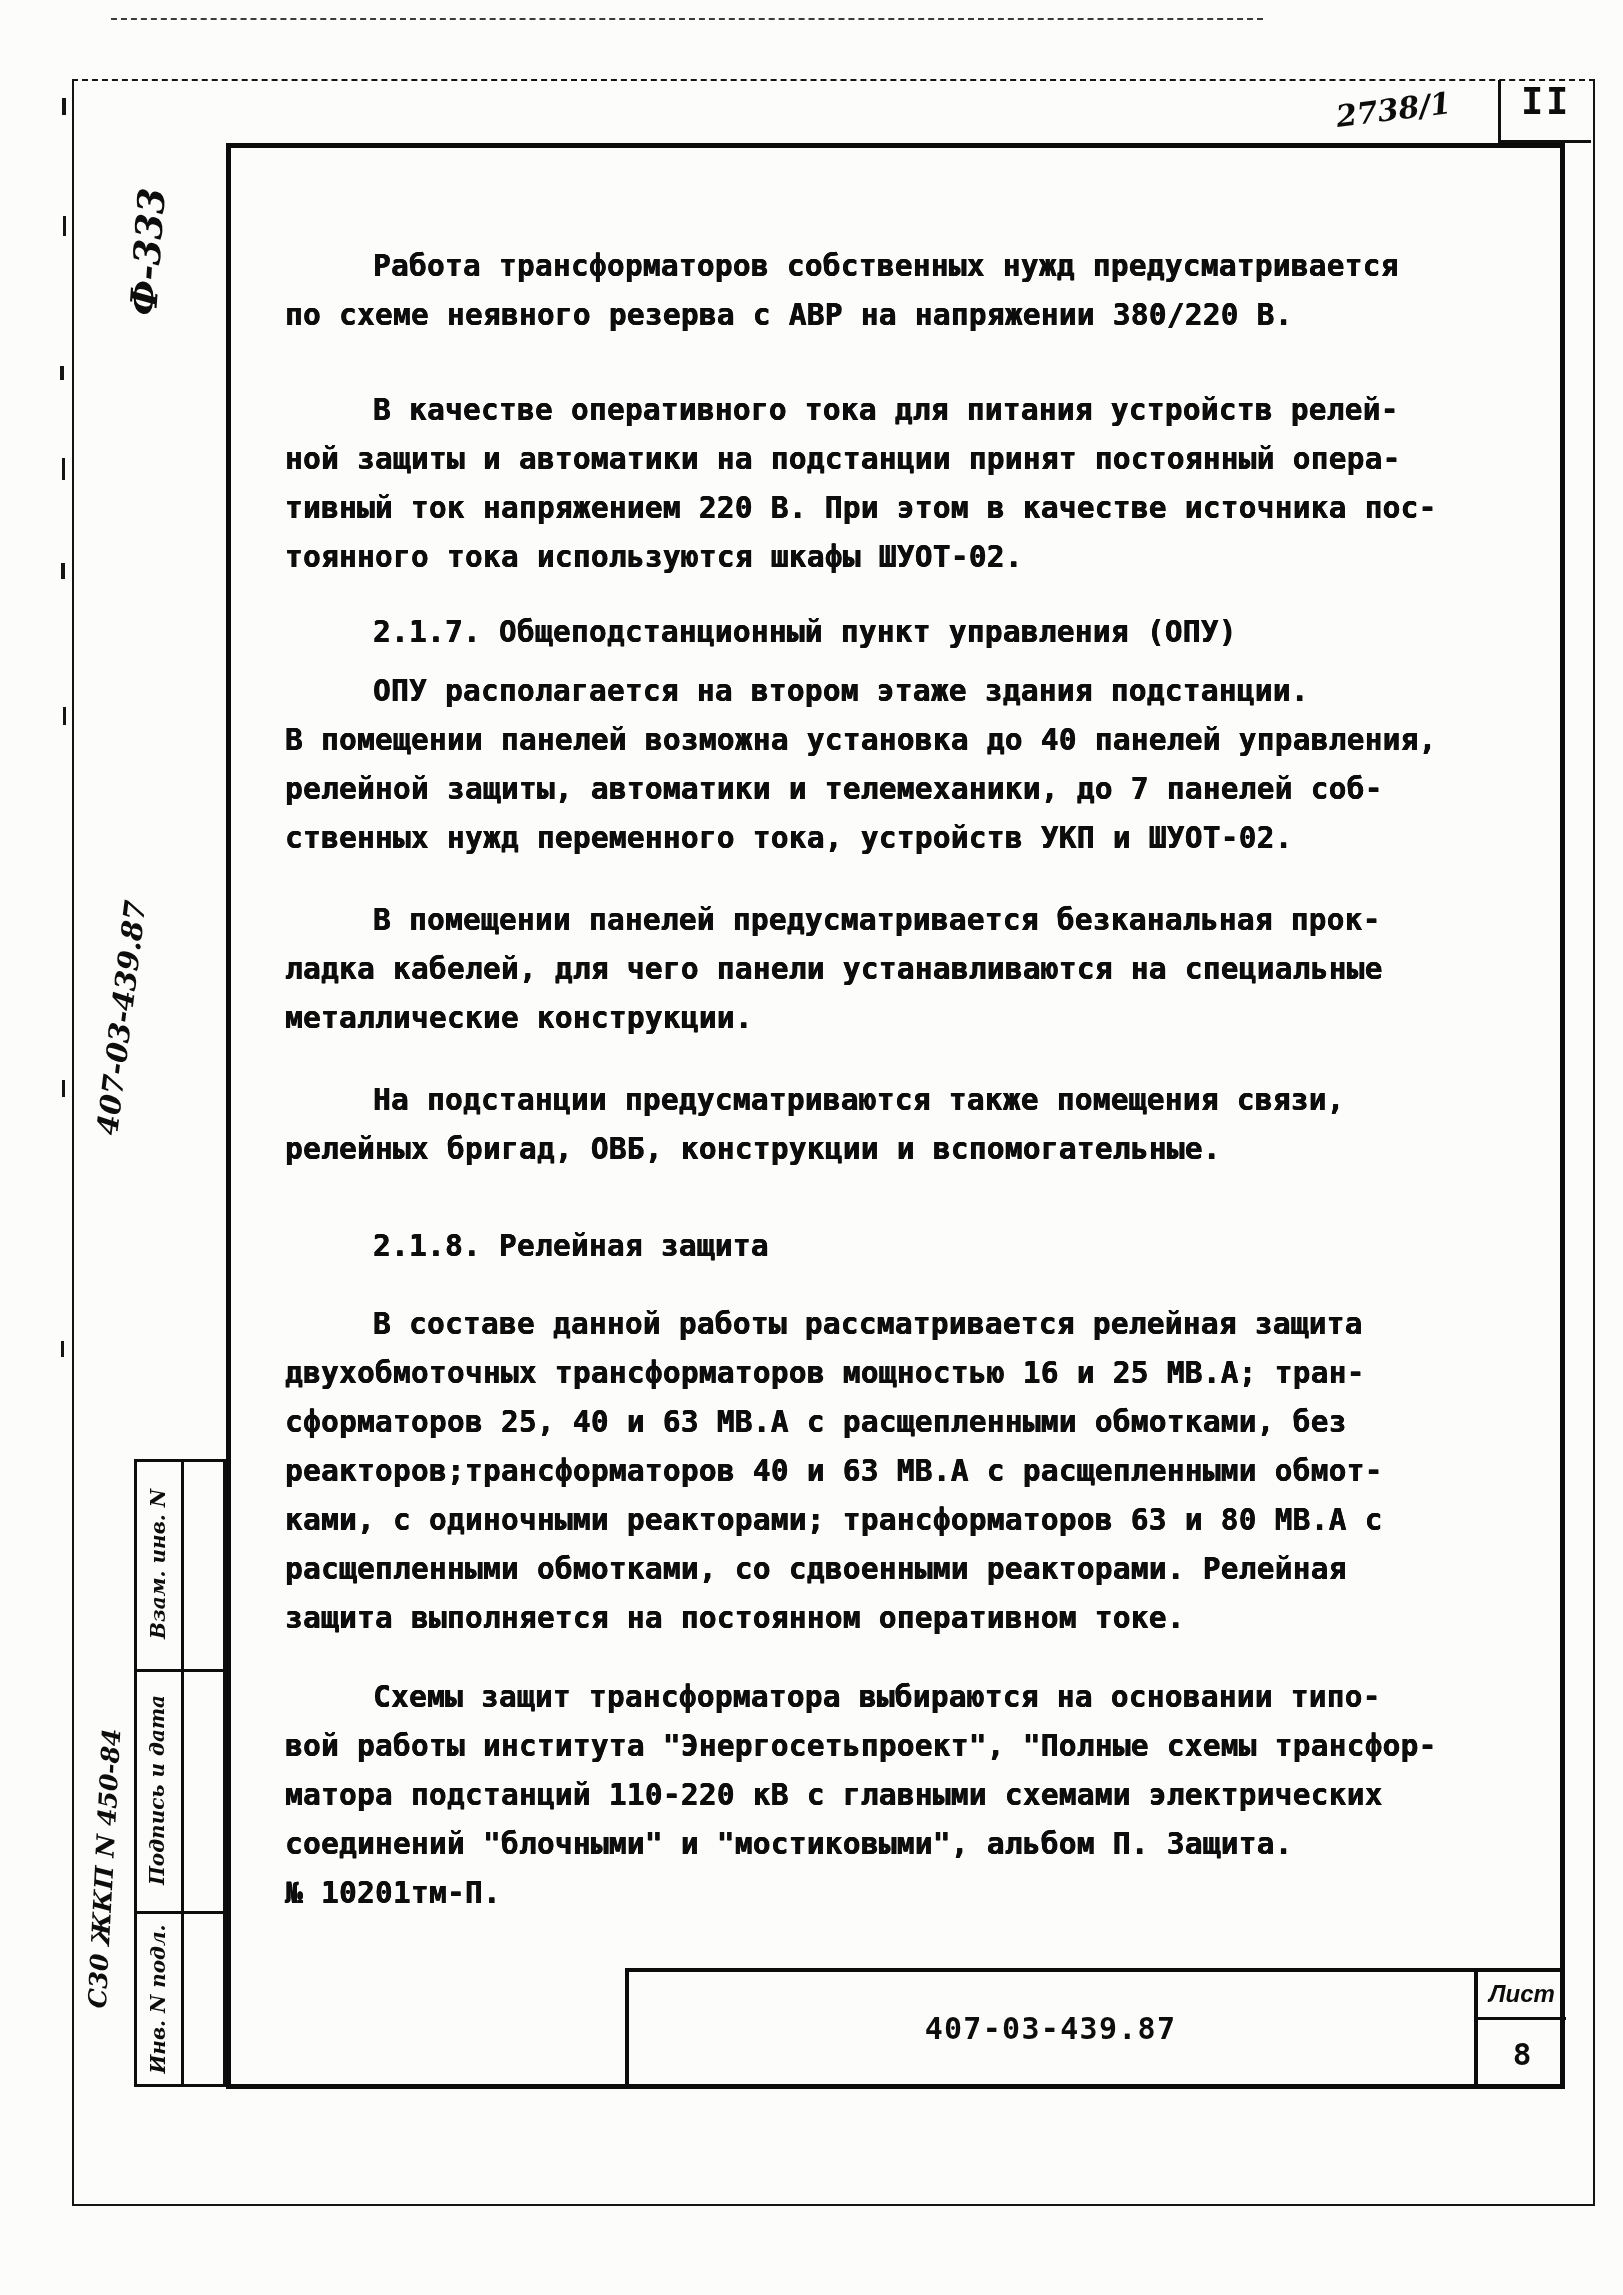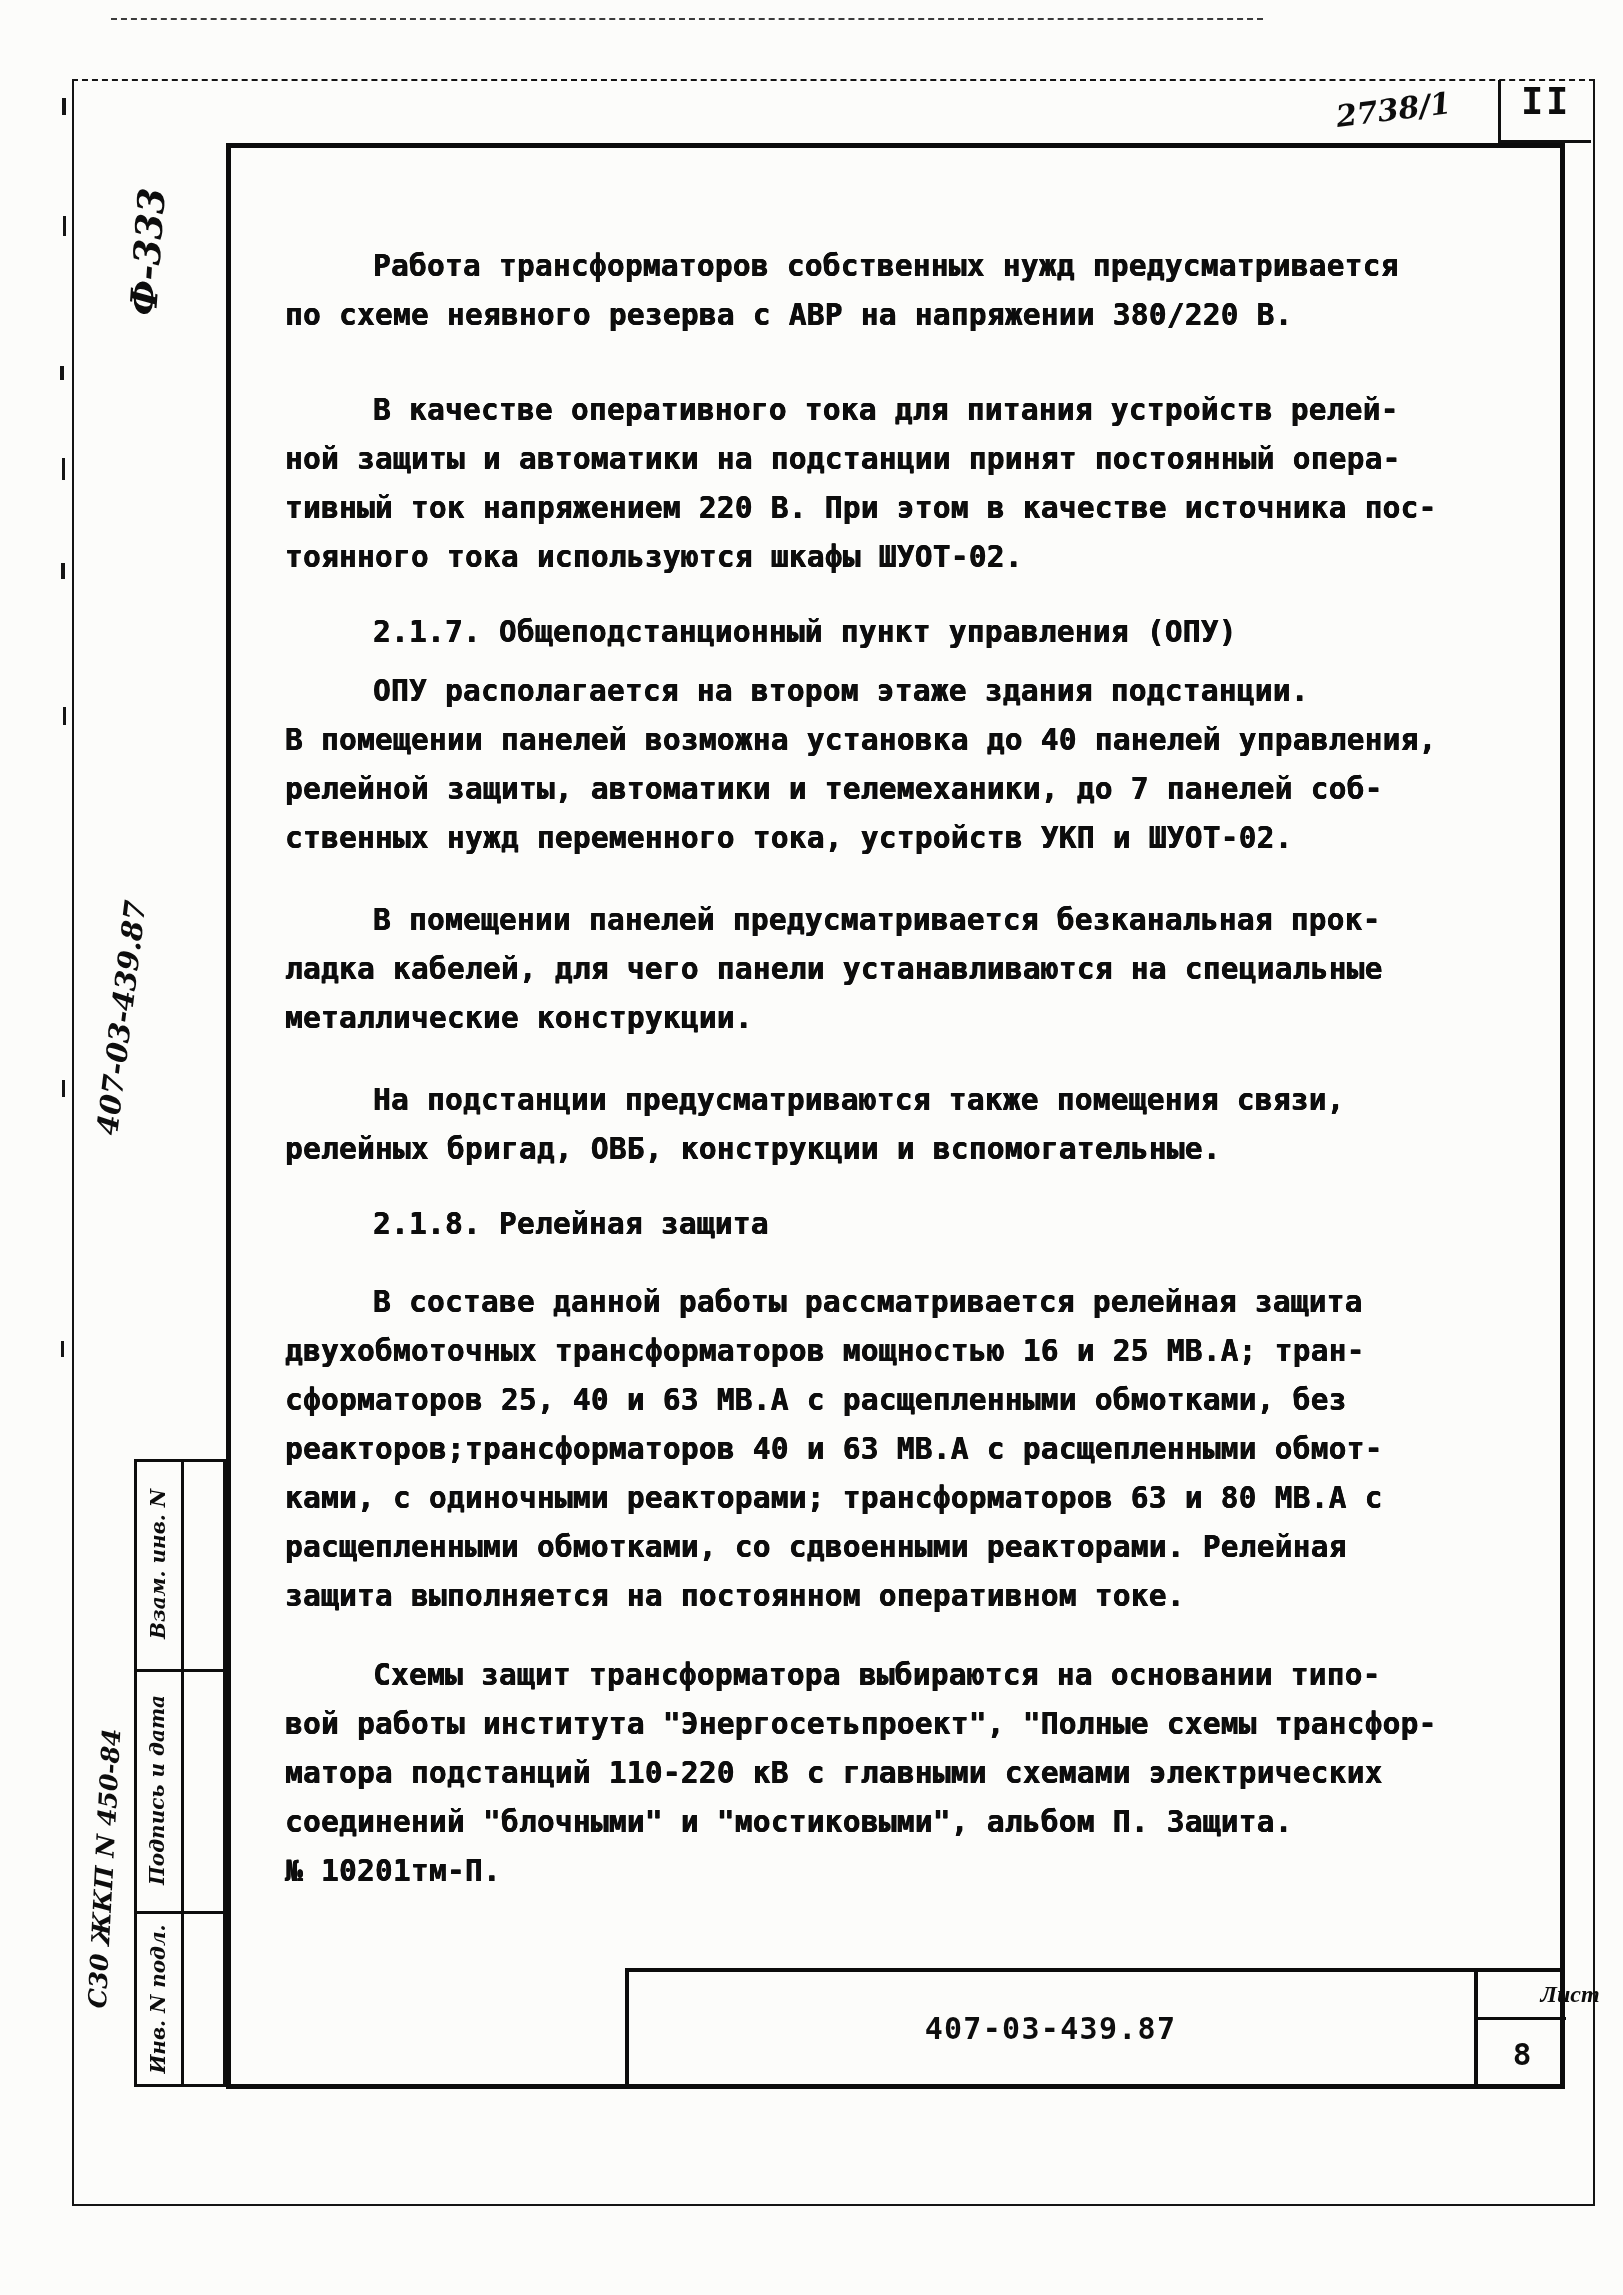--- a/index.html
+++ b/index.html
@@ -59,23 +59,23 @@
   .typed .block.paragraph .line.first { text-indent:88px; }
   .typed .block.heading { margin-left:88px; }
   
   .title-block { position:absolute; left:625px; top:1968px; width:940px; height:120px;
     border:4.6px solid #0c0c0c; box-sizing:border-box; }
   .tb-vline { position:absolute; left:1474px; top:1968px; width:3.9px; height:120px; background:#0c0c0c; }
   .tb-hline { position:absolute; left:1474px; top:2017px; width:92px; height:3.3px; background:#0c0c0c; }
   .tb-docnum { position:absolute; left:625px; top:1968px; width:851px; height:120px;
     display:flex; align-items:center; justify-content:center;
     font-size:30px; font-weight:bold; letter-spacing:1.3px; }
-  .tb-sheet-label { position:absolute; left:1526px; top:1971px; width:88px; height:46px;
+  .tb-sheet-label { position:absolute; left:1478px; top:1971px; width:88px; height:46px;
     display:flex; align-items:center; justify-content:center;
-    font-family:Liberation Serif, serif; font-style:italic; font-weight:bold; font-size:24px; }
+    font-family:Liberation Sans, sans-serif; font-style:italic; font-weight:bold; font-size:24px; }
   .tb-sheet-num { position:absolute; left:1478px; top:2022px; width:88px; height:64px;
     display:flex; align-items:center; justify-content:center;
     font-size:31px; font-weight:bold; }
 </style>
 </head>
 <body>
 
 <div class="page">
 
   <div class="topdash"></div>
@@ -126,21 +126,21 @@
         <div class="line first">ОПУ располагается на втором этаже здания подстанции.</div>
         <div class="line">В помещении панелей возможна установка до 40 панелей управления,</div>
         <div class="line">релейной защиты, автоматики и телемеханики, до 7 панелей соб-</div>
         <div class="line">ственных нужд переменного тока, устройств УКП и ШУОТ-02.</div>
       </div>
       <div class="block paragraph" style="margin-bottom: 33px;">
         <div class="line first">В помещении панелей предусматривается безканальная прок-</div>
         <div class="line">ладка кабелей, для чего панели устанавливаются на специальные</div>
         <div class="line">металлические конструкции.</div>
       </div>
-      <div class="block paragraph" style="margin-bottom: 26px;">
+      <div class="block paragraph" style="margin-bottom: 48px;">
         <div class="line first">На подстанции предусматриваются также помещения связи,</div>
         <div class="line">релейных бригад, ОВБ, конструкции и вспомогательные.</div>
       </div>
       <div class="block heading" style="margin-bottom: 29.4px;">
         <div class="line">2.1.8. Релейная защита</div>
       </div>
       <div class="block paragraph" style="margin-bottom: 29.4px;">
         <div class="line first">В составе данной работы рассматривается релейная защита</div>
         <div class="line">двухобмоточных трансформаторов мощностью 16 и 25 МВ.А; тран-</div>
         <div class="line">сформаторов 25, 40 и 63 МВ.А с расщепленными обмотками, без</div>

